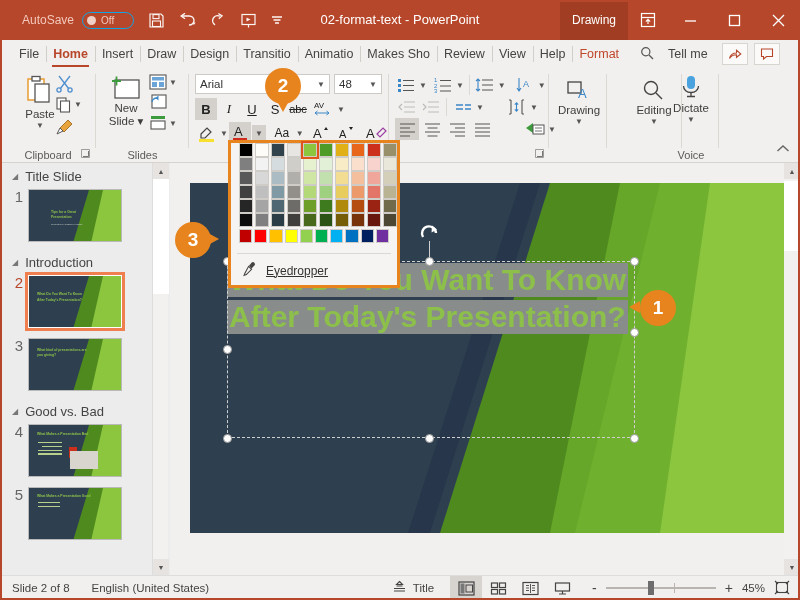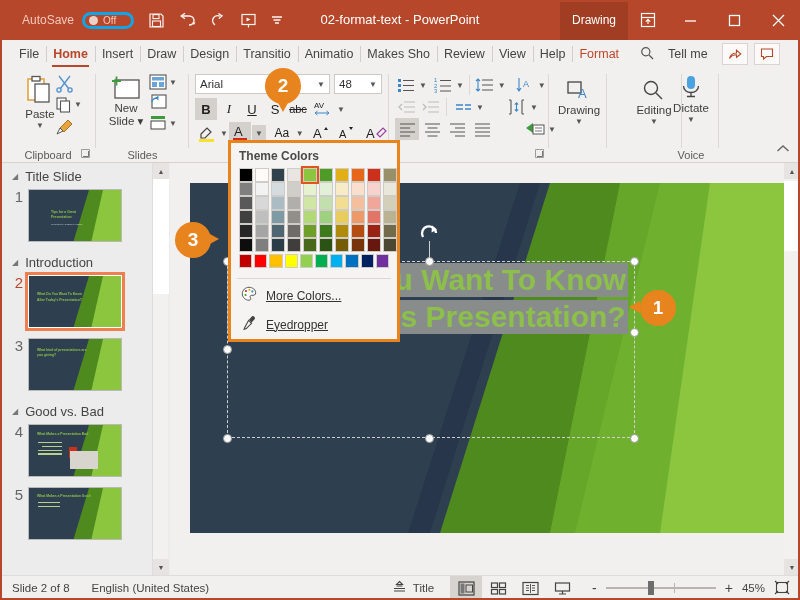--- a/index.html
+++ b/index.html
@@ -12,21 +12,21 @@
     position: relative;
   }
   
   #titlebar {
     position:absolute; left:0; top:0; width:800px; height:40px;
     background:#b7472a; display:flex; align-items:center;
   }
   .tb-autosave { color:#f3c9bd; font-size:12px; margin-left:22px; }
   .toggle {
     margin-left:8px; width:52px; height:17px; border-radius:9px;
-    border:3px solid #0ea5e9; display:flex; align-items:center; position:relative;
+    border:1px solid #0ea5e9; display:flex; align-items:center; position:relative;
   }
   .toggle .knob { width:9px;height:9px;border-radius:50%;background:#f0d0c6;margin-left:4px;}
   .toggle .tlabel { color:#f3c9bd; font-size:10px; margin-left:5px;}
   .tb-icons { display:flex; align-items:center; margin-left:14px; gap:13px; }
   .tb-ic { color:#fff; opacity:.95; display:flex; align-items:center; }
   .tb-title {
     position:absolute; left:0; width:800px; text-align:center;
     color:#fff; font-size:13px; top:12px; pointer-events:none;
   }
   .tb-right { position:absolute; right:0; top:0; height:40px; display:flex; align-items:stretch; }
@@ -701,21 +701,20 @@
   </div>
 
   <div id="mscroll">
     <div class="sb-arrow">▲</div>
     <div style="position:absolute;left:0;top:18px;width:16px;height:70px;background:#fff"></div>
     <div class="sb-arrow" style="position:absolute;bottom:0">▼</div>
   </div>
 </div>
 
 <div id="colorpanel">
-  <div class="cp-hdr">Theme Colors</div>
   <div class="swgrid" id="theme-grid">
       <div class="swcol">
         <div class="sw" style="background: rgb(0, 0, 0);"></div>
         <div class="sw" style="background: rgb(127, 127, 127);"></div>
         <div class="sw" style="background: rgb(89, 89, 89);"></div>
         <div class="sw" style="background: rgb(64, 64, 64);"></div>
         <div class="sw" style="background: rgb(38, 38, 38);"></div>
         <div class="sw" style="background: rgb(13, 13, 13);"></div>
       </div>
       <div class="swcol">
@@ -800,32 +799,20 @@
       <div class="sw" style="background: rgb(0, 176, 80);"></div>
       <div class="sw" style="background: rgb(0, 176, 240);"></div>
       <div class="sw" style="background: rgb(0, 112, 192);"></div>
       <div class="sw" style="background: rgb(0, 32, 96);"></div>
       <div class="sw" style="background: rgb(112, 48, 160);"></div>
     </div>
   <div class="cp-sepline"></div>
   <div class="cp-item">
     <span>
       <svg width="16" height="16" viewBox="0 0 16 16">
-          <path d="M8 1.3c3.7 0 6.7 2.6 6.7 5.6 0 1.8-1.5 2.4-2.7 2.4h-1.3c-1 0-1.7.6-1.7 1.5 0 .8.7 1 .7 1.8 0 1-.8 1.6-1.7 1.6-3.7 0-6.7-3-6.7-6.5S4.3 1.3 8 1.3z" fill="#fff" stroke="#555" stroke-width="1"></path>
-          <circle cx="5" cy="5" r="1.1" fill="#cc2f1c"></circle>
-          <circle cx="8.4" cy="3.8" r="1.1" fill="#e0b016"></circle>
-          <circle cx="11.4" cy="5.4" r="1.1" fill="#3b87c8"></circle>
-          <circle cx="4.6" cy="9" r="1.1" fill="#4f9b28"></circle>
-        </svg>
-    </span>
-    <span class="t">More Colors...</span>
-  </div>
-  <div class="cp-item">
-    <span>
-      <svg width="16" height="16" viewBox="0 0 16 16">
           <path d="M10.5 1.8a2 2 0 0 1 2.9 2.8L10.6 7.4 8 4.8z" fill="#444"></path>
           <path d="M7.6 5.3l3 3-5.3 5.3-2.2.8.8-2.2z" fill="none" stroke="#444" stroke-width="1.1"></path>
         </svg>
     </span>
     <span class="t">Eyedropper</span>
   </div>
 </div>
 
 <div class="badge" style="left:265px;top:68px">
   <span>2</span>

